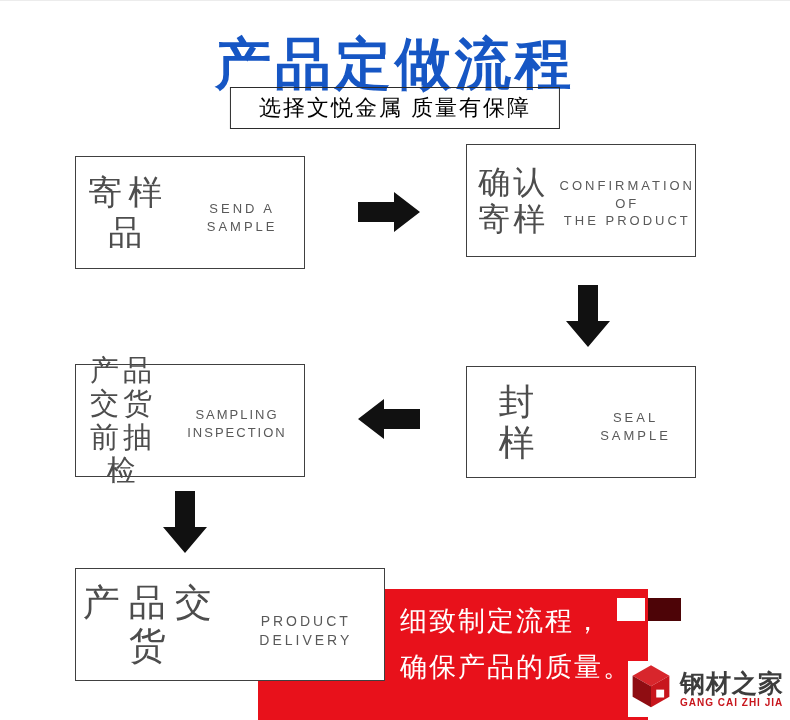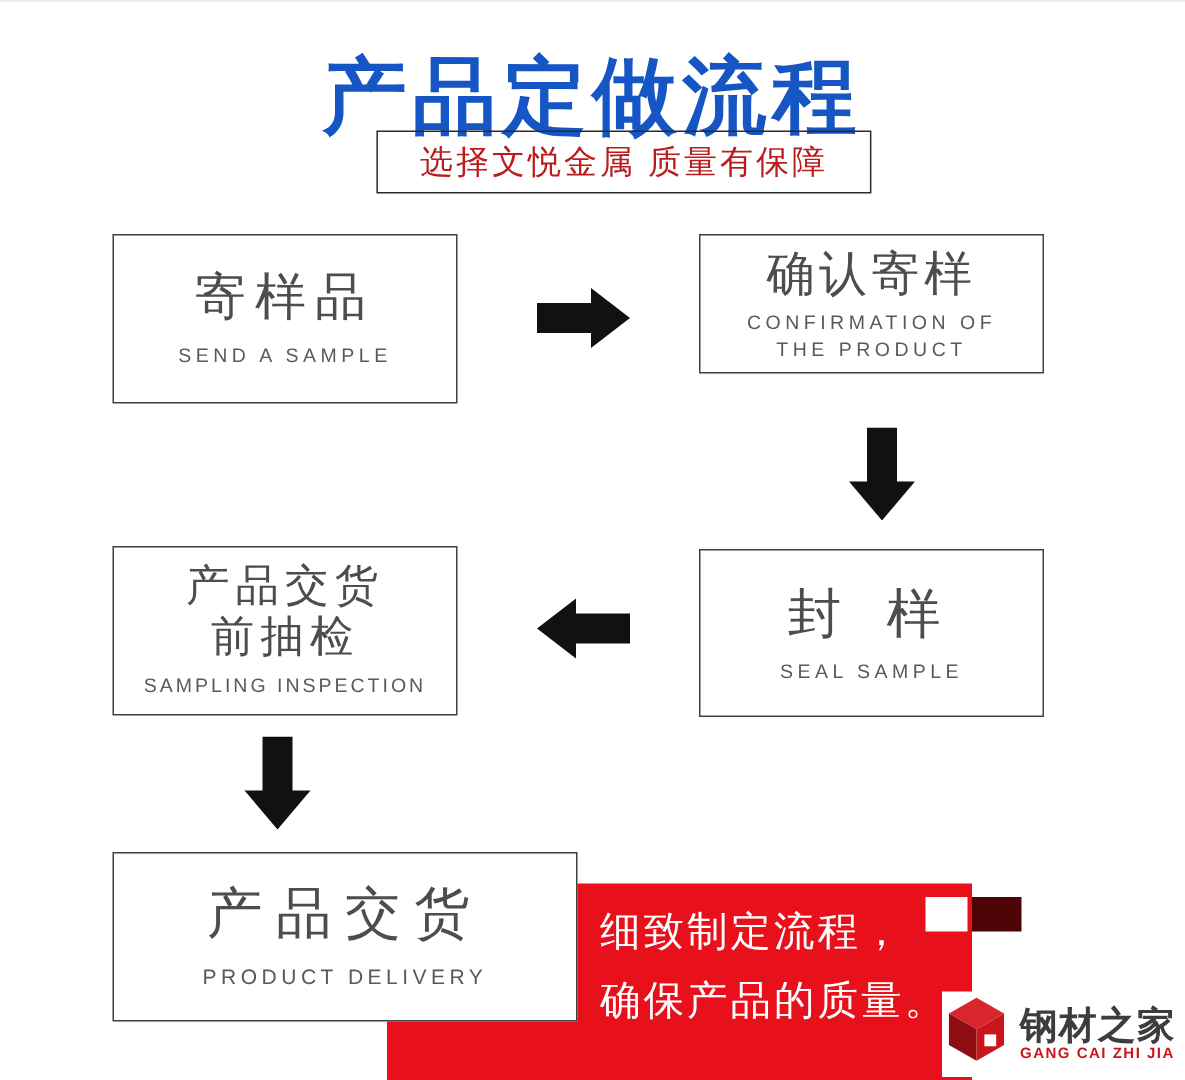--- a/index.html
+++ b/index.html
@@ -24,32 +24,31 @@
     color: #1656c4;
   }
   .subtitle-box {
     position: absolute;
     top: 86px; left: 50%;
     transform: translateX(-50%);
     border: 1px solid #2b2b2b;
     padding: 5px 28px;
     font-size: 22px;
     letter-spacing: 2px;
-    color: #b91c1c;
-    white-space: nowrap;
-    margin-left: 21px;
+    color: #000000;
+    white-space: nowrap;
   }
 
   
   .flow-box {
     position: absolute;
     background: #ffffff;
     border: 1px solid #404040;
     display: flex;
-    flex-direction: column;
+    flex-direction: row;
     align-items: center;
     justify-content: center;
     text-align: center;
     box-sizing: border-box;
   }
   .flow-box .cn {
     font-size: 34px;
     font-weight: 300;
     color: #4d4d4d;
     letter-spacing: 6px;
@@ -58,21 +57,21 @@
   }
   .flow-box .en {
     margin-top: 10px;
     font-size: 13px;
     color: #595959;
     letter-spacing: 3px;
     line-height: 1.35;
     white-space: pre-line;
   }
   #box-1 { left: 75px;  top: 155px; width: 230px; height: 113px; }
-  #box-2 { left: 466px; top: 155px; width: 230px; height: 93px; text-align: center; }
+  #box-2 { left: 466px; top: 143px; width: 230px; height: 113px; text-align: center; }
   #box-2 .cn { letter-spacing: 3px; font-size: 32px; }
   #box-2 .en { margin-top: 6px; }
   #box-3 { left: 466px; top: 365px; width: 230px; height: 112px; }
   #box-3 .cn { letter-spacing: 10px; font-size: 36px; }
   #box-4 { left: 75px;  top: 363px; width: 230px; height: 113px; }
   #box-4 .cn { font-size: 29px; letter-spacing: 4px; }
   #box-4 .en { margin-top: 6px; font-size: 13px; letter-spacing: 2px; }
   #box-5 { left: 75px;  top: 567px; width: 310px; height: 113px; z-index: 3; }
   #box-5 .cn { font-size: 37px; letter-spacing: 9px; }
   #box-5 .en { margin-top: 12px; font-size: 14px; }

